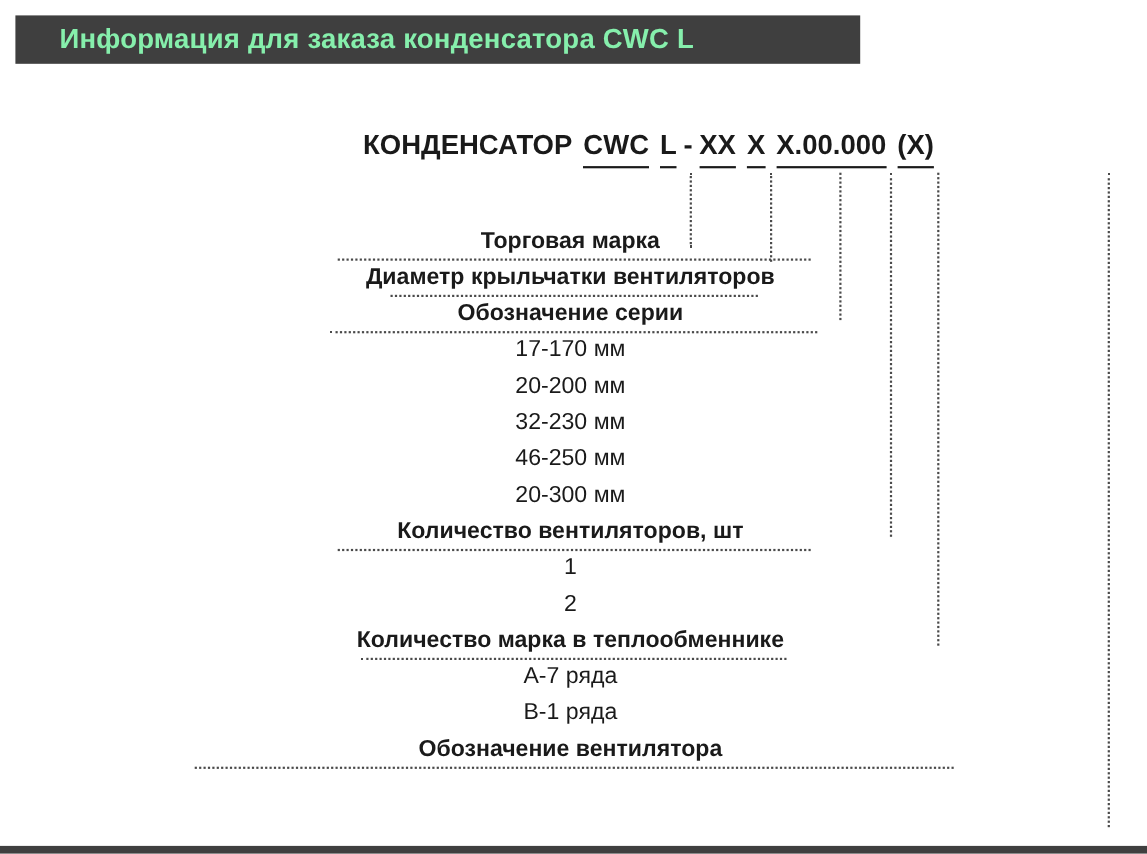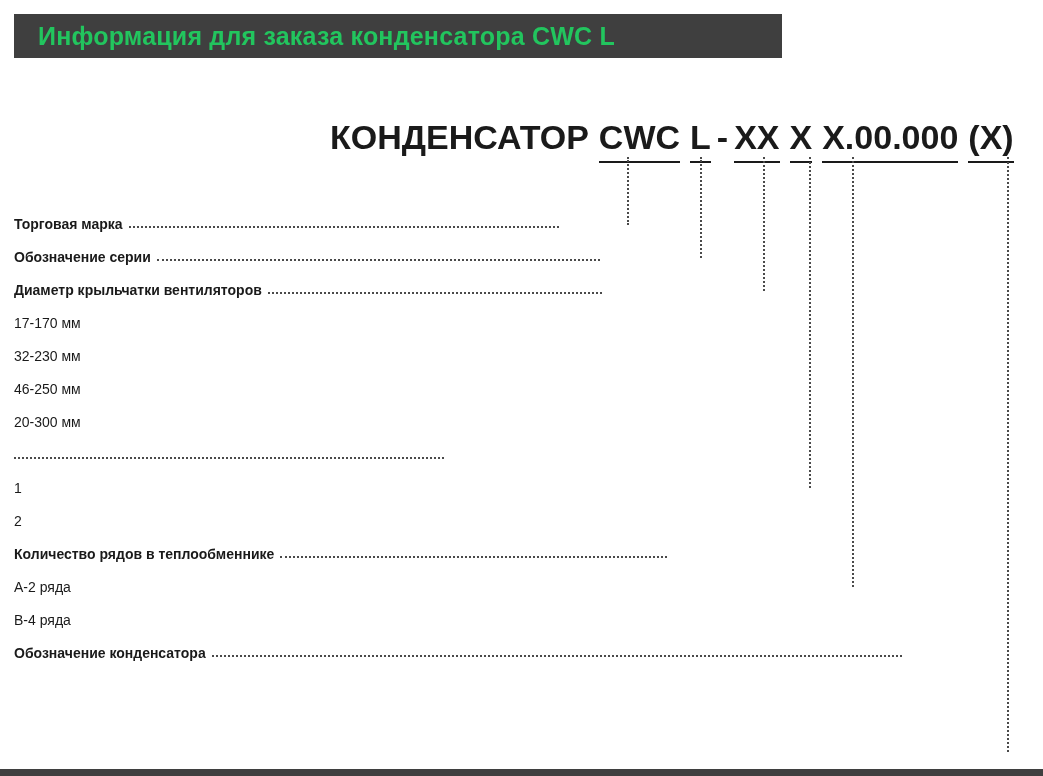--- a/index.html
+++ b/index.html
@@ -21,36 +21,36 @@
     position: absolute;
     left: 14px;
     top: 14px;
     width: 768px;
     height: 44px;
     background: #3f3f3f;
     display: flex;
     align-items: center;
   }
   .header-title {
-    color: #22c55e;
+    color: #86efac;
     font-size: 25px;
     font-weight: bold;
     letter-spacing: 0.2px;
-    padding-left: 24px;
+    padding-left: 40px;
     white-space: nowrap;
   }
 
   
   .code-line {
     position: absolute;
     left: 330px;
     top: 118px;
     display: flex;
     align-items: baseline;
-    font-size: 34px;
+    font-size: 25px;
     font-weight: bold;
     white-space: nowrap;
   }
   .code-word {
     margin-right: 10px;
   }
   .code-seg {
     position: relative;
     margin-right: 10px;
   }
@@ -72,23 +72,24 @@
   .labels {
     position: absolute;
     left: 14px;
     top: 207px;
     width: 1015px;
   }
   .row {
     height: 33px;
     display: flex;
     align-items: center;
-    font-size: 14px;
+    font-size: 21px;
     font-weight: bold;
     white-space: nowrap;
+    flex-direction: column;
   }
   .row .text {
     background: #ffffff;
     padding-right: 6px;
     z-index: 2;
     position: relative;
   }
   .row.sub .text {
     font-weight: normal;
   }
@@ -144,65 +145,69 @@
 <div class="vline" style="left:1007px; top:157px; height:595px;"></div>
 
 <div class="labels">
 
   <div class="row">
     <span class="text">Торговая марка</span>
     <span class="leader" style="width:430px;"></span>
   </div>
 
   <div class="row">
+    <span class="text">Диаметр крыльчатки вентиляторов</span>
+    <span class="leader" style="width:334px;"></span>
+  </div>
+
+  <div class="row">
     <span class="text">Обозначение серии</span>
     <span class="leader" style="width:443px;"></span>
   </div>
 
-  <div class="row">
-    <span class="text">Диаметр крыльчатки вентиляторов</span>
-    <span class="leader" style="width:334px;"></span>
-  </div>
-
   <div class="row sub">
     <span class="text">17-170 мм</span>
   </div>
   <div class="row sub">
+    <span class="text">20-200 мм</span>
+  </div>
+  <div class="row sub">
     <span class="text">32-230 мм</span>
   </div>
   <div class="row sub">
     <span class="text">46-250 мм</span>
   </div>
   <div class="row sub">
     <span class="text">20-300 мм</span>
   </div>
 
   <div class="row">
+    <span class="text">Количество вентиляторов, шт</span>
     <span class="leader" style="width:430px;"></span>
   </div>
 
   <div class="row sub">
     <span class="text">1</span>
   </div>
   <div class="row sub">
     <span class="text">2</span>
   </div>
 
   <div class="row">
-    <span class="text">Количество рядов в теплообменнике</span>
+    <span class="text">Количество марка в теплообменнике</span>
     <span class="leader" style="width:387px;"></span>
   </div>
 
   <div class="row sub">
-    <span class="text">A-2 ряда</span>
-  </div>
-  <div class="row sub">
-    <span class="text">B-4 ряда</span>
-  </div>
-
-  <div class="row">
-    <span class="text">Обозначение конденсатора</span>
+    <span class="text">A-7 ряда</span>
+  </div>
+  <div class="row sub">
+    <span class="text">B-1 ряда</span>
+  </div>
+
+  <div class="row">
+    <span class="text">Обозначение вентилятора</span>
     <span class="leader" style="width:690px;"></span>
   </div>
 
 </div>
 
 <div class="bottom-rule"></div>
 
 </body></html>

